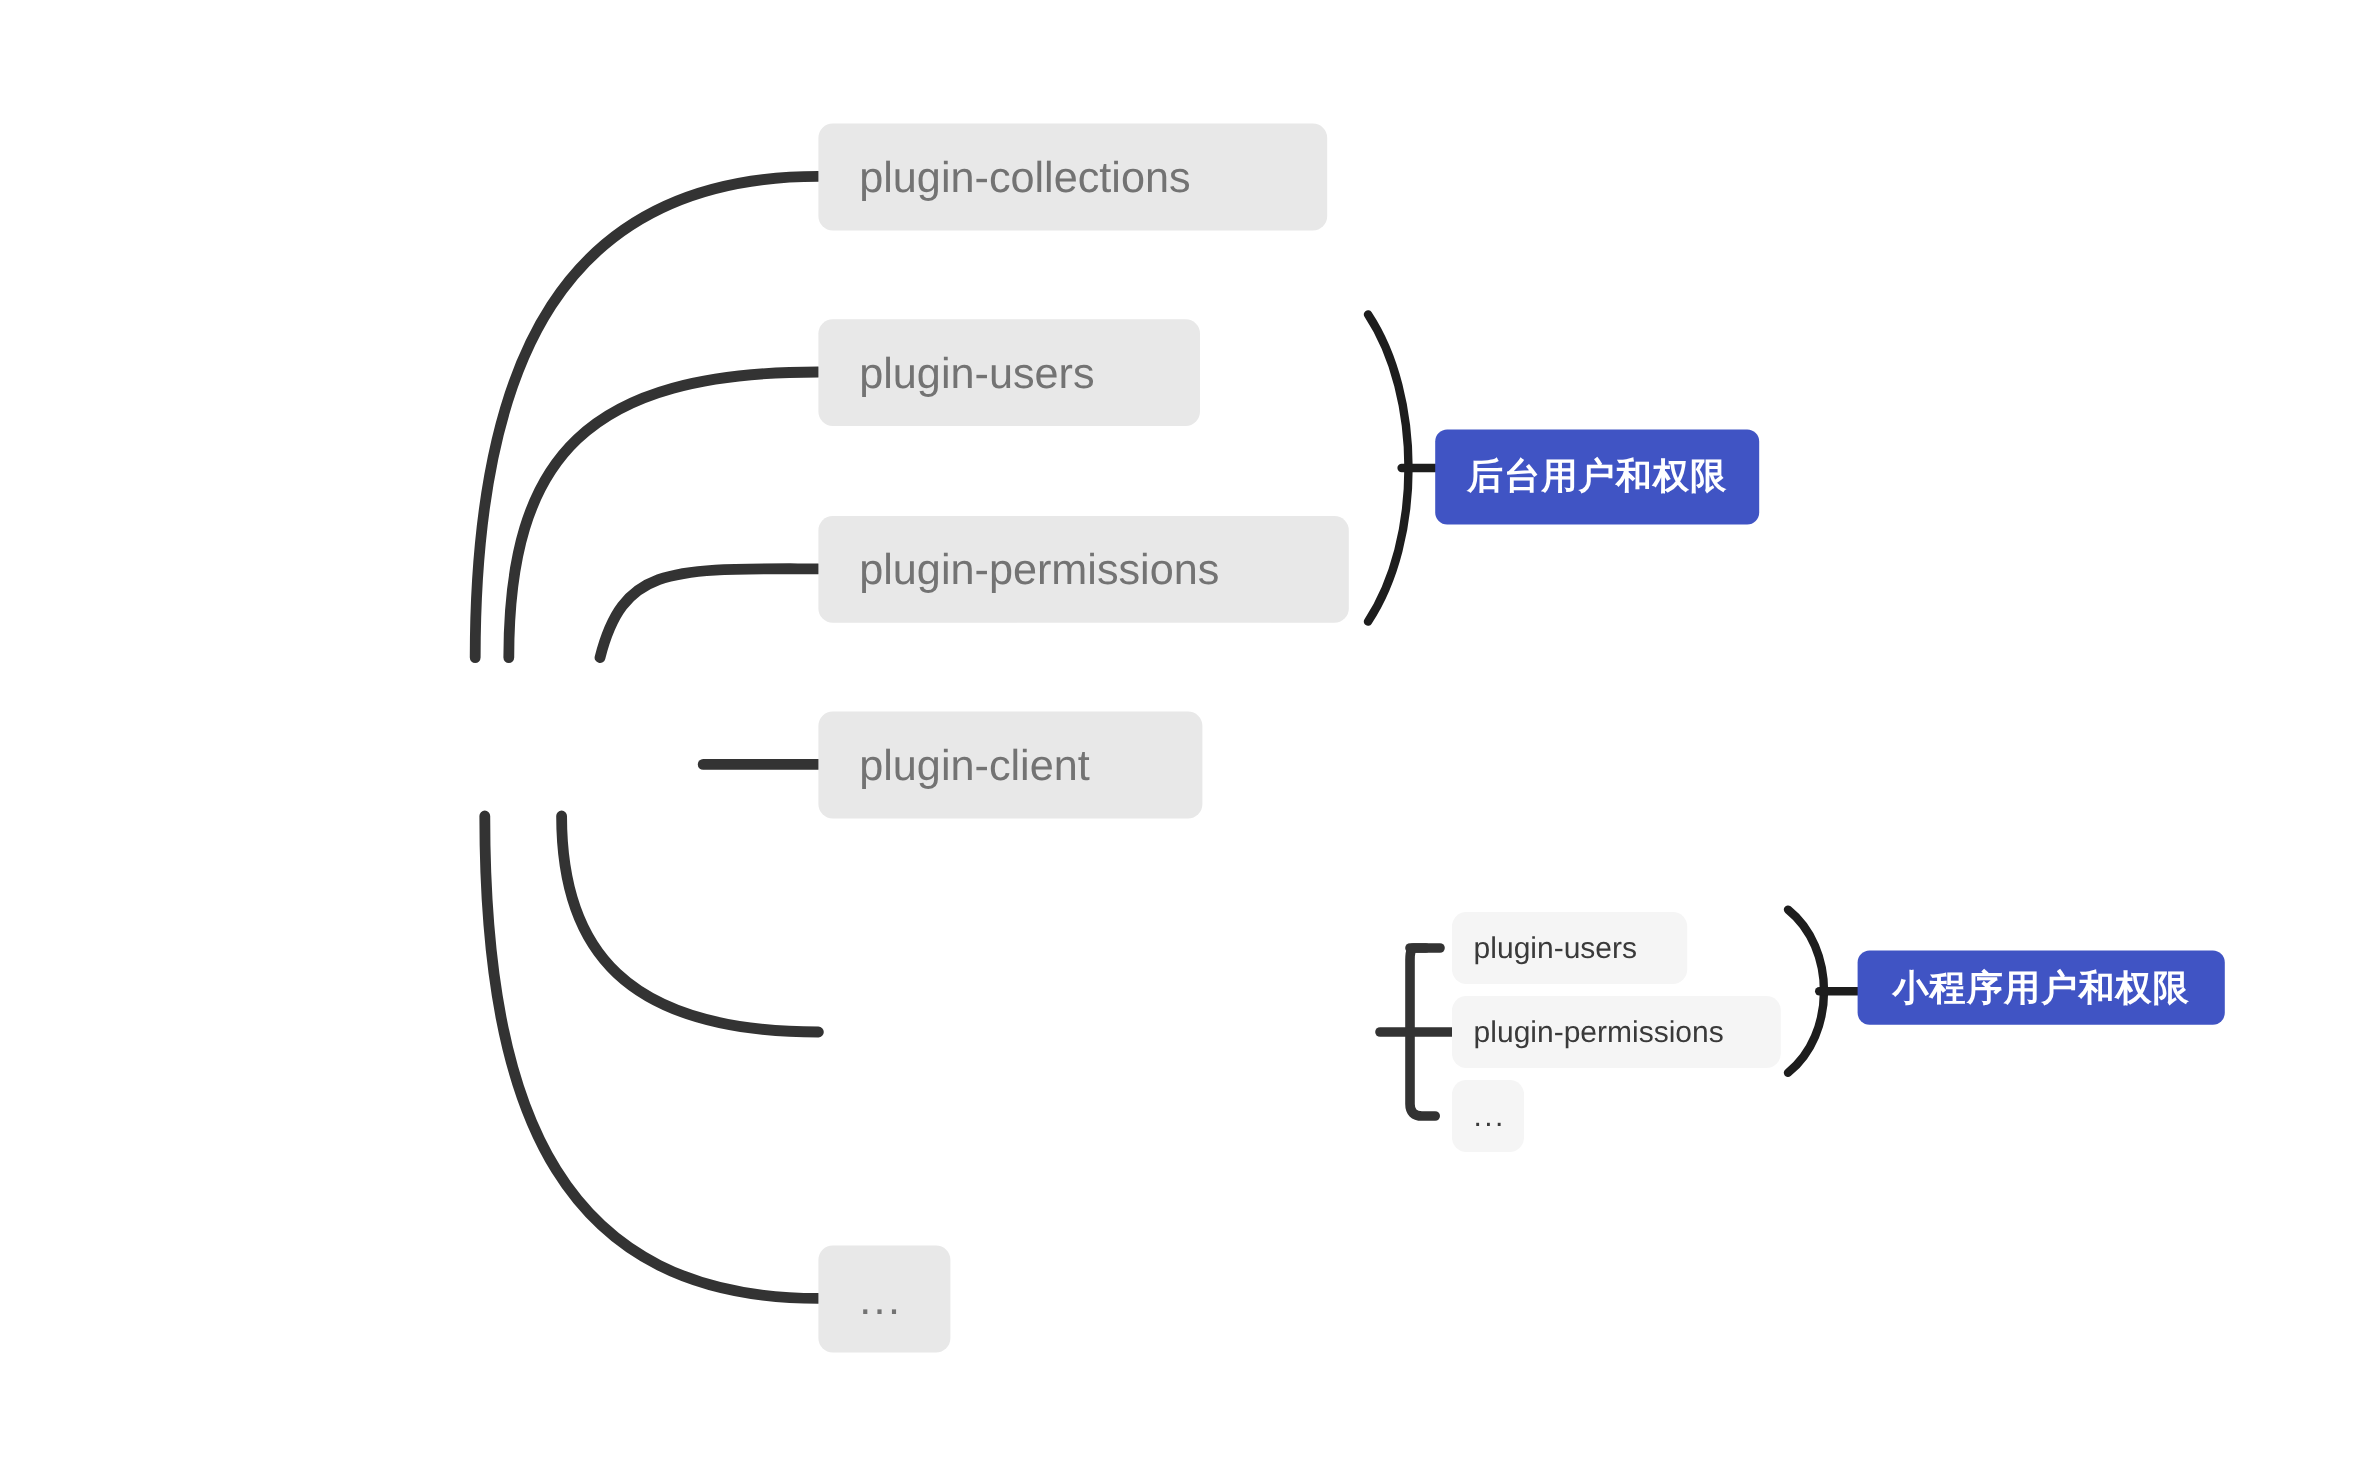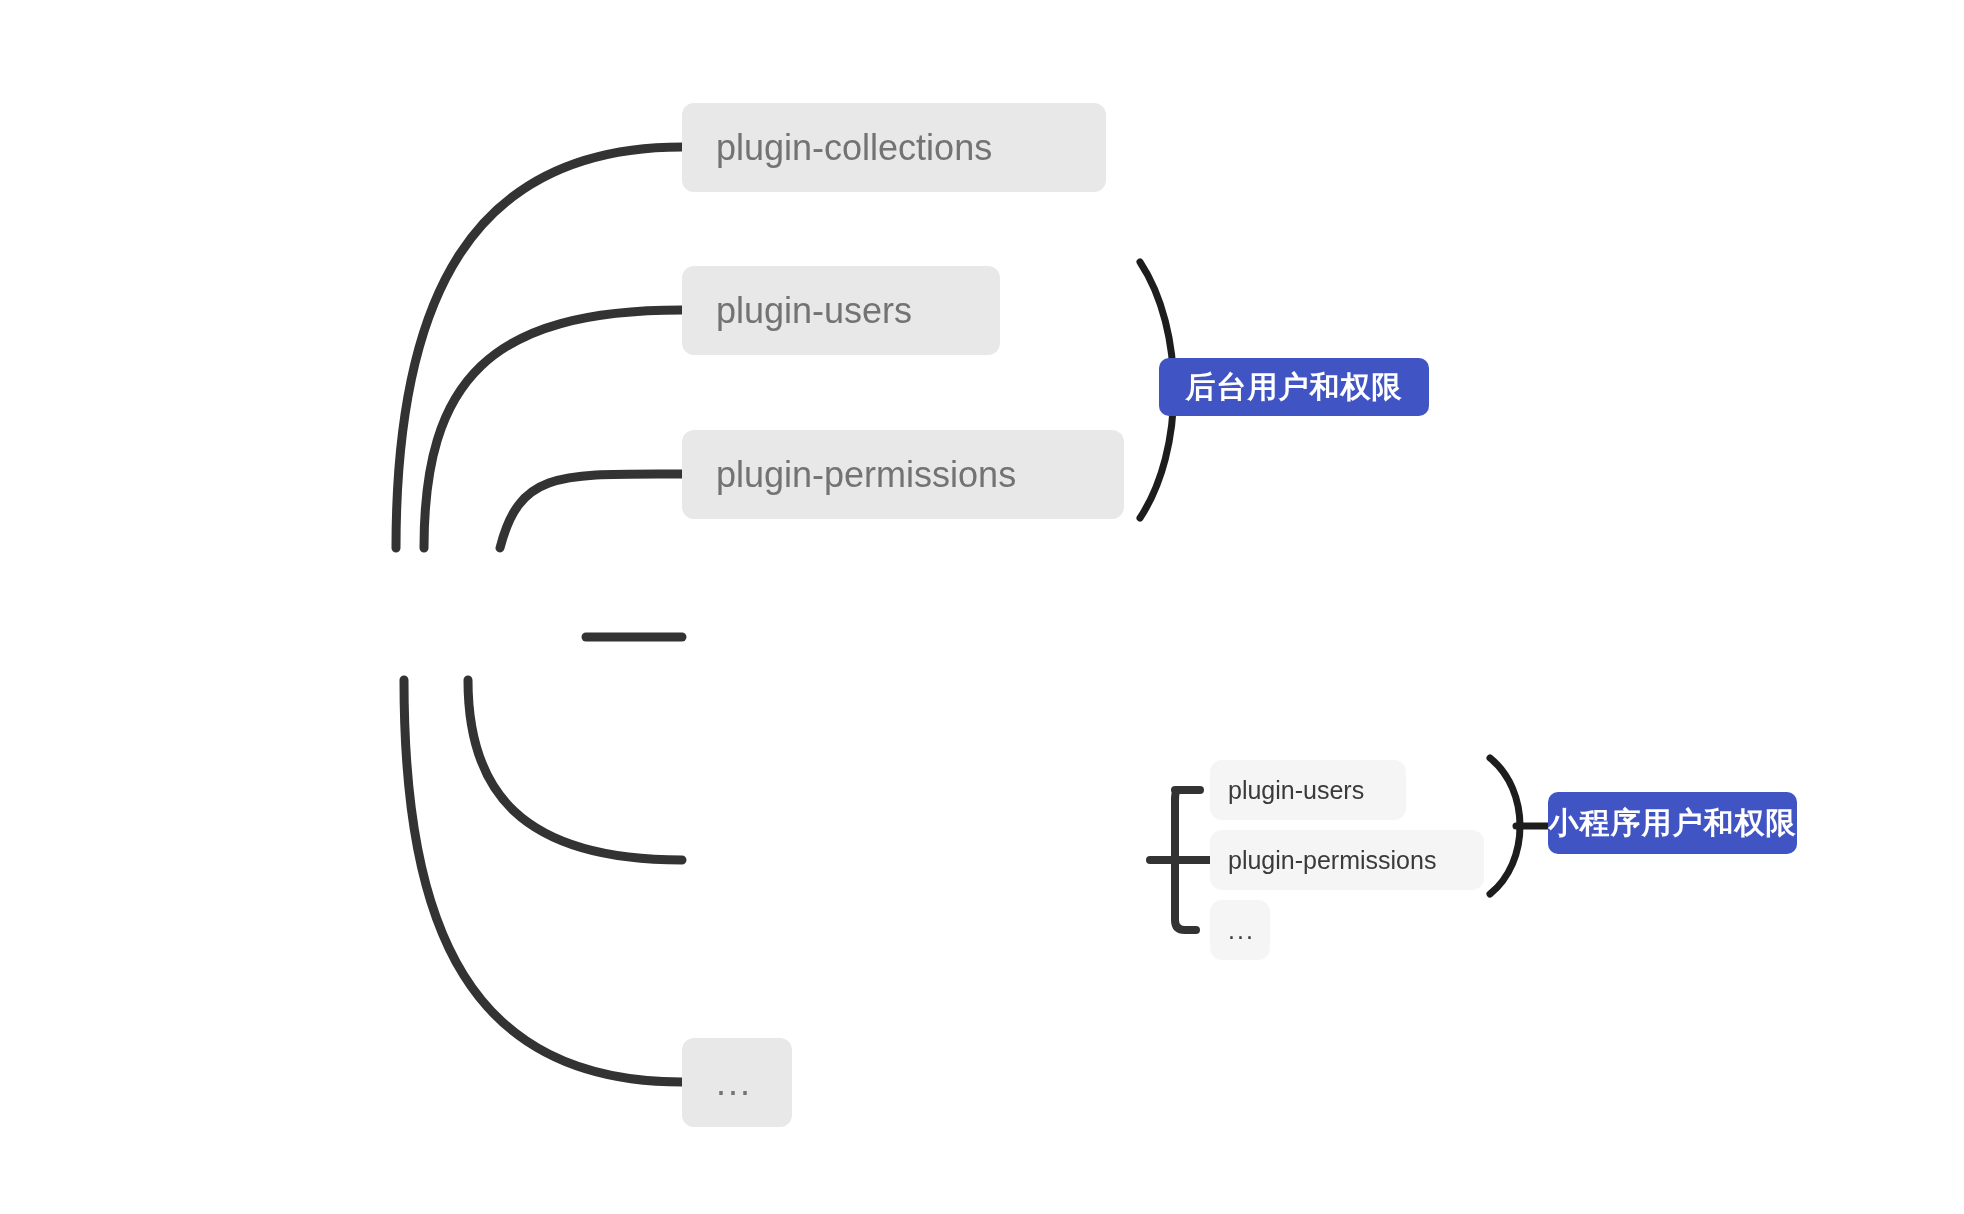--- a/index.html
+++ b/index.html
@@ -123,39 +123,42 @@
   </div>
 
   <div class="node node-l1" style="left:682px; top:266px; width:318px; height:89px;">
     <span>plugin-users</span>
   </div>
 
   <div class="node node-l1" style="left:682px; top:430px; width:442px; height:89px;">
     <span>plugin-permissions</span>
   </div>
 
+  <div class="node node-l1" style="left:682px; top:593px; width:320px; height:89px;">
+    <span>plugin-client</span>
+  </div>
 
 
   <div class="node node-l1" style="left:682px; top:1038px; width:110px; height:89px;">
     <span class="ellipsis-text">...</span>
   </div>
 
   <div class="node node-l2" style="left:1210px; top:760px; width:196px; height:60px;">
     <span>plugin-users</span>
   </div>
 
   <div class="node node-l2" style="left:1210px; top:830px; width:274px; height:60px;">
     <span>plugin-permissions</span>
   </div>
 
   <div class="node node-l2" style="left:1210px; top:900px; width:60px; height:60px;">
     <span class="ellipsis-text">...</span>
   </div>
 
-  <div class="node node-badge" style="left:1159px; top:358px; width:270px; height:58px;">
+  <div class="node node-badge" style="left:1196px; top:358px; width:270px; height:79px;">
     <span>后台用户和权限</span>
   </div>
 
-  <div class="node node-badge" style="left:1548px; top:792px; width:249px; height:62px;">
+  <div class="node node-badge" style="left:1548px; top:792px; width:306px; height:62px;">
     <span>小程序用户和权限</span>
   </div>
 
 </div>
 
 </body></html>

